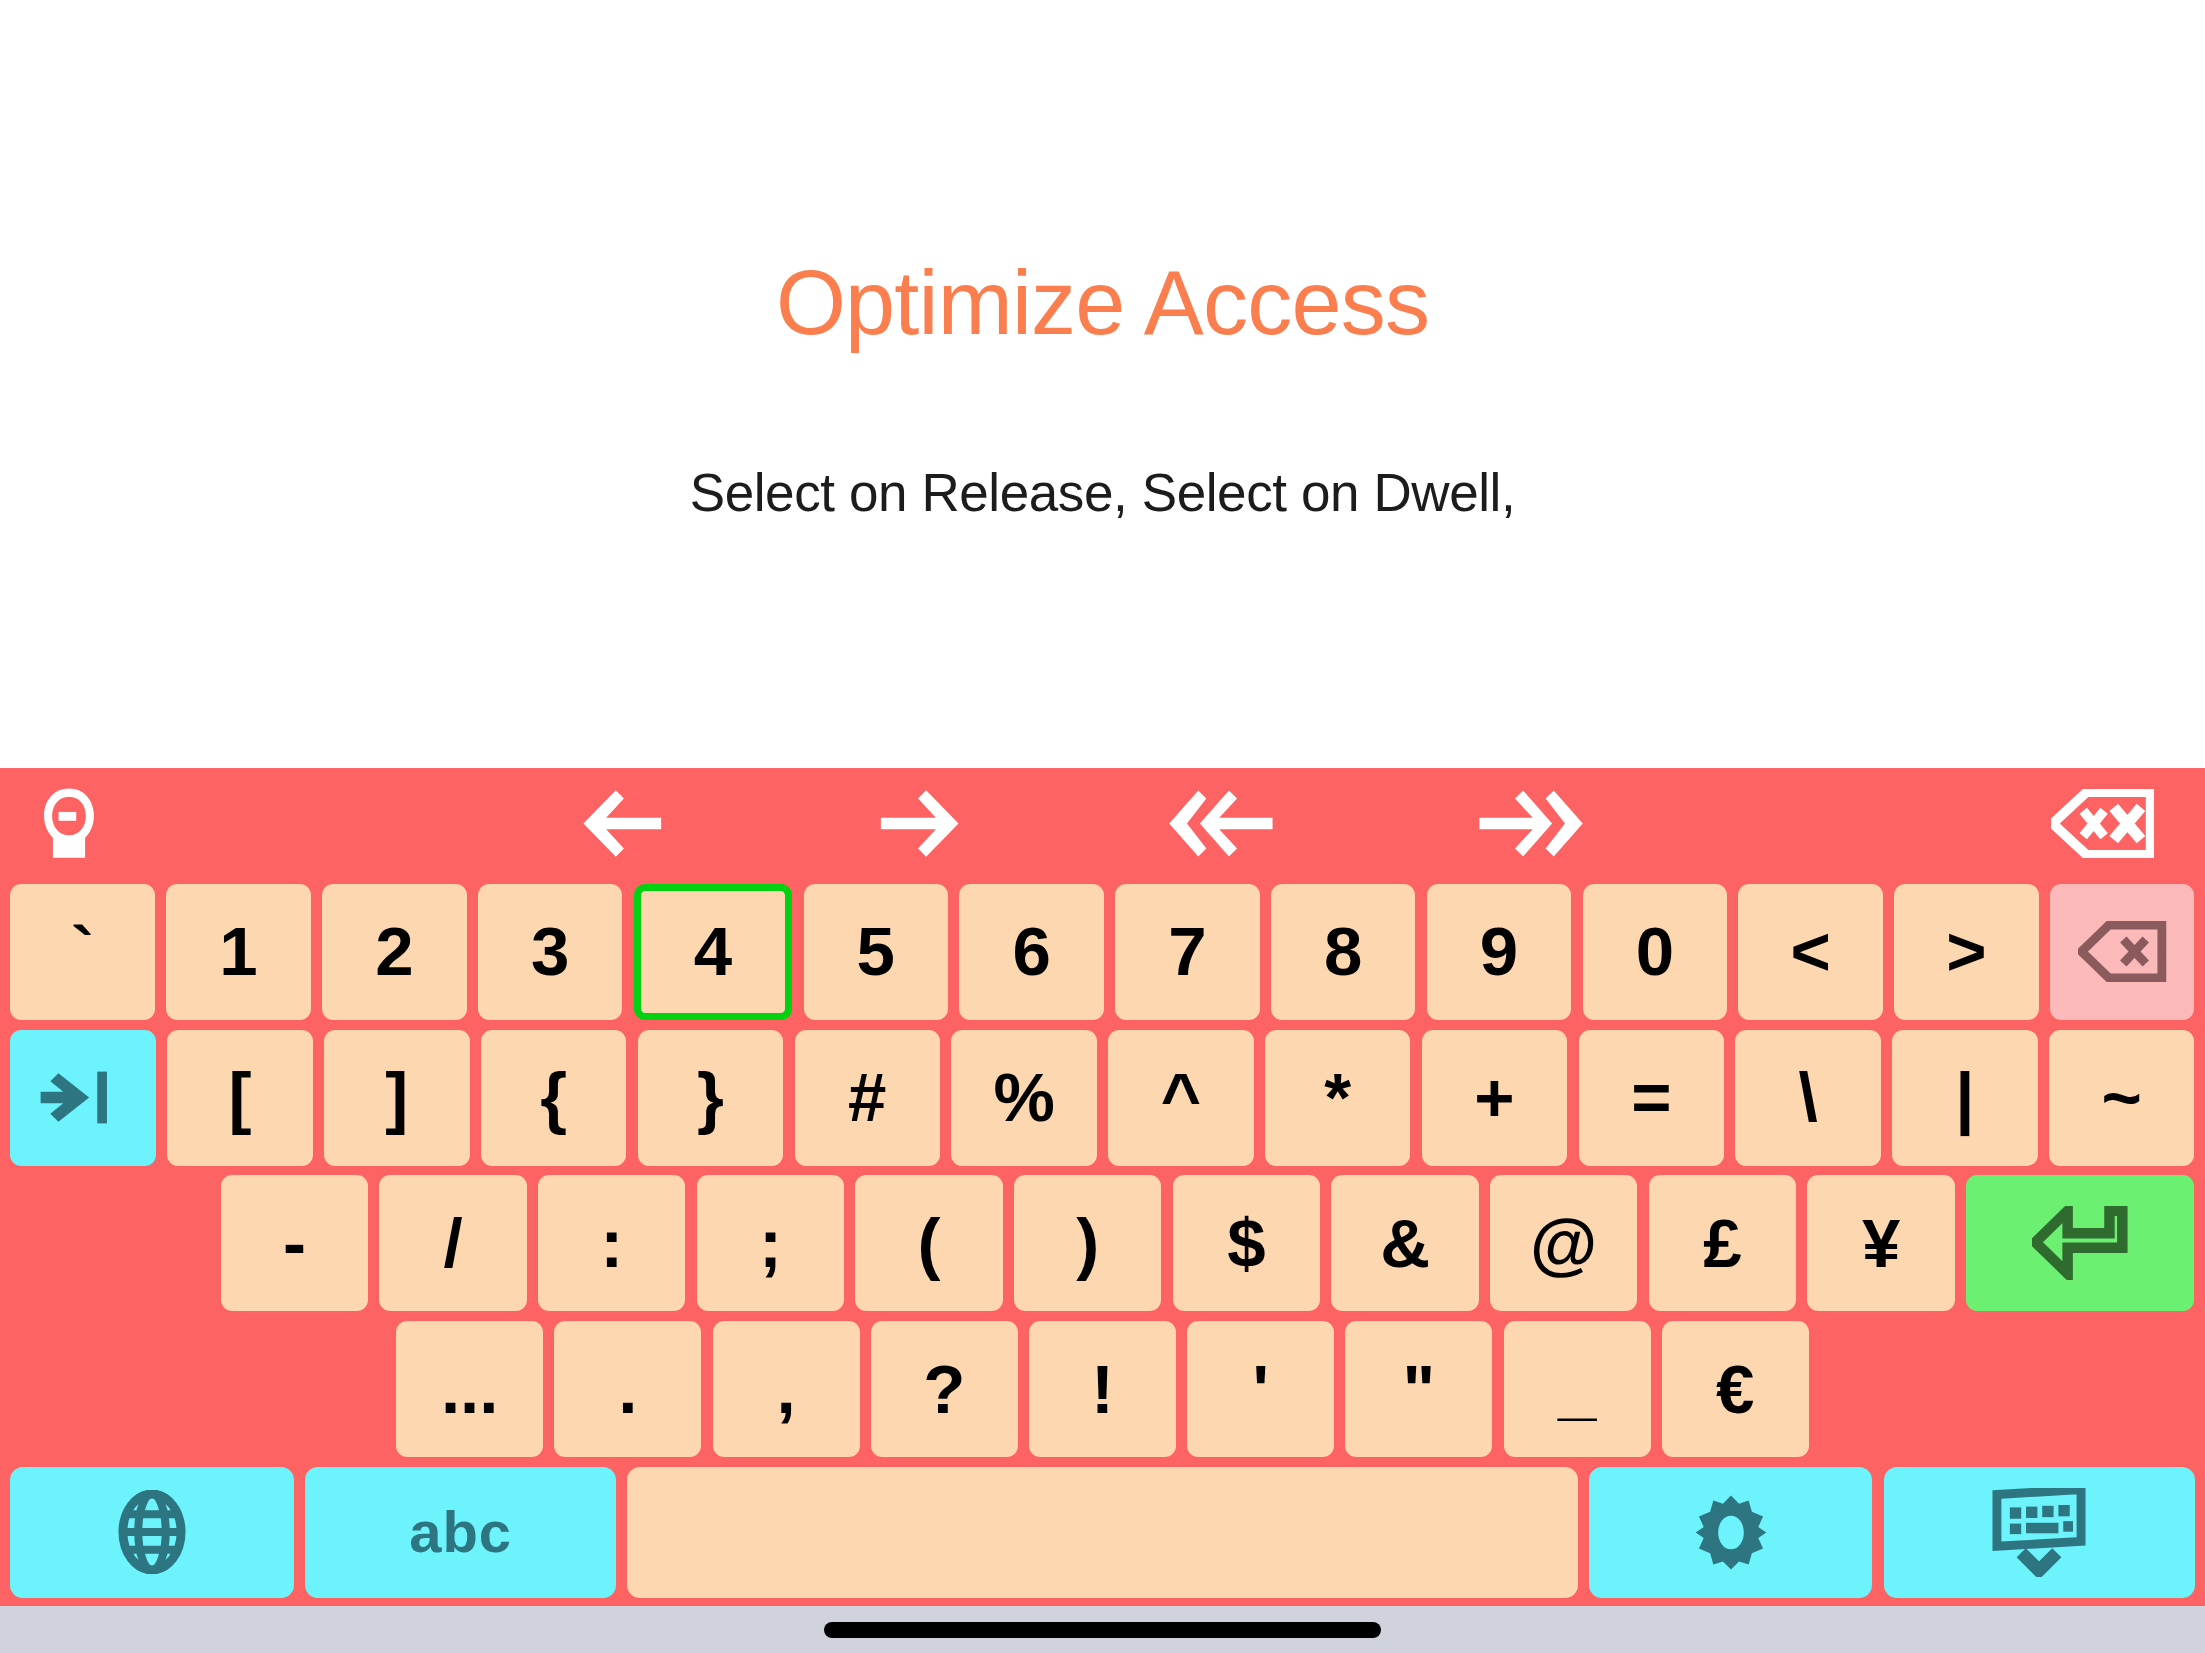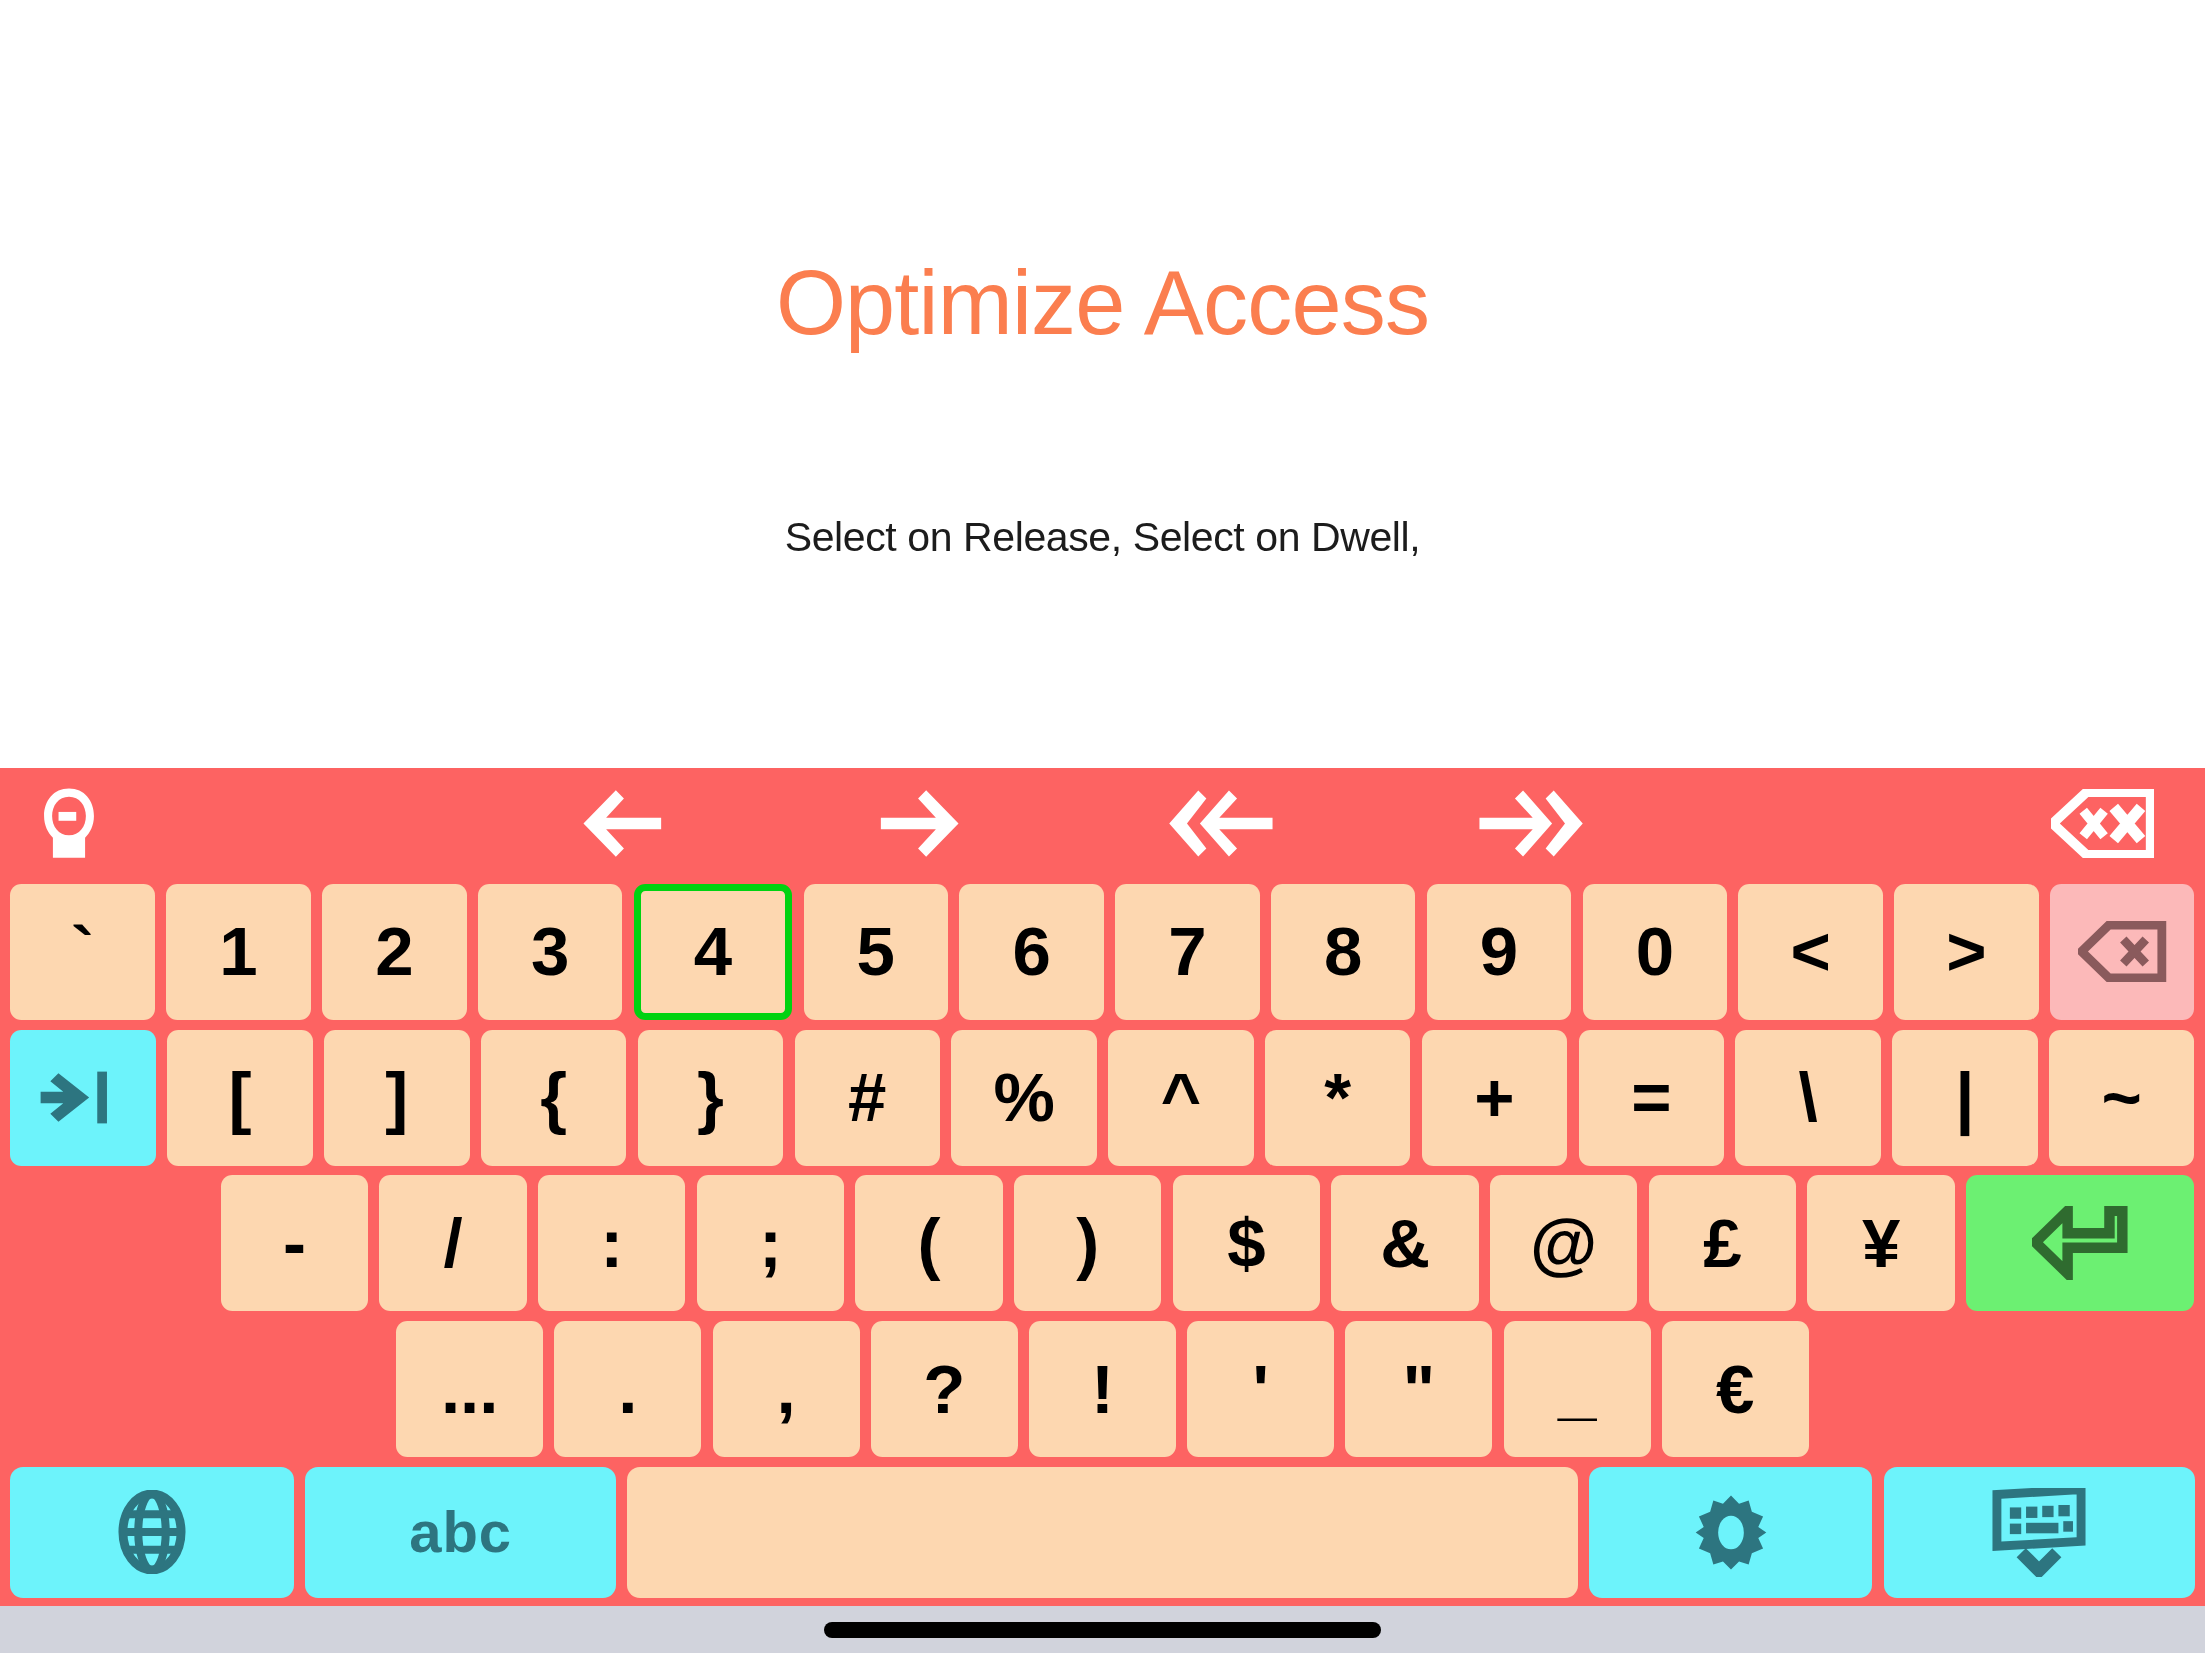--- a/index.html
+++ b/index.html
@@ -36,22 +36,22 @@
   }
   .page-title {
     font-size: 90px;
     line-height: 1.0;
     font-weight: 400;
     color: #fb7e4f;
     letter-spacing: -0.8px;
     text-align: center;
   }
   .page-subtitle {
-    margin-top: 102px;
-    font-size: 41px;
+    margin-top: 50px;
+    font-size: 53px;
     line-height: 1.30;
     font-weight: 400;
     color: #1c1c1c;
     text-align: right;
     letter-spacing: -0.4px;
   }
   .page-subtitle .sub-line { display: block; }
 
   
   .keyboard {

